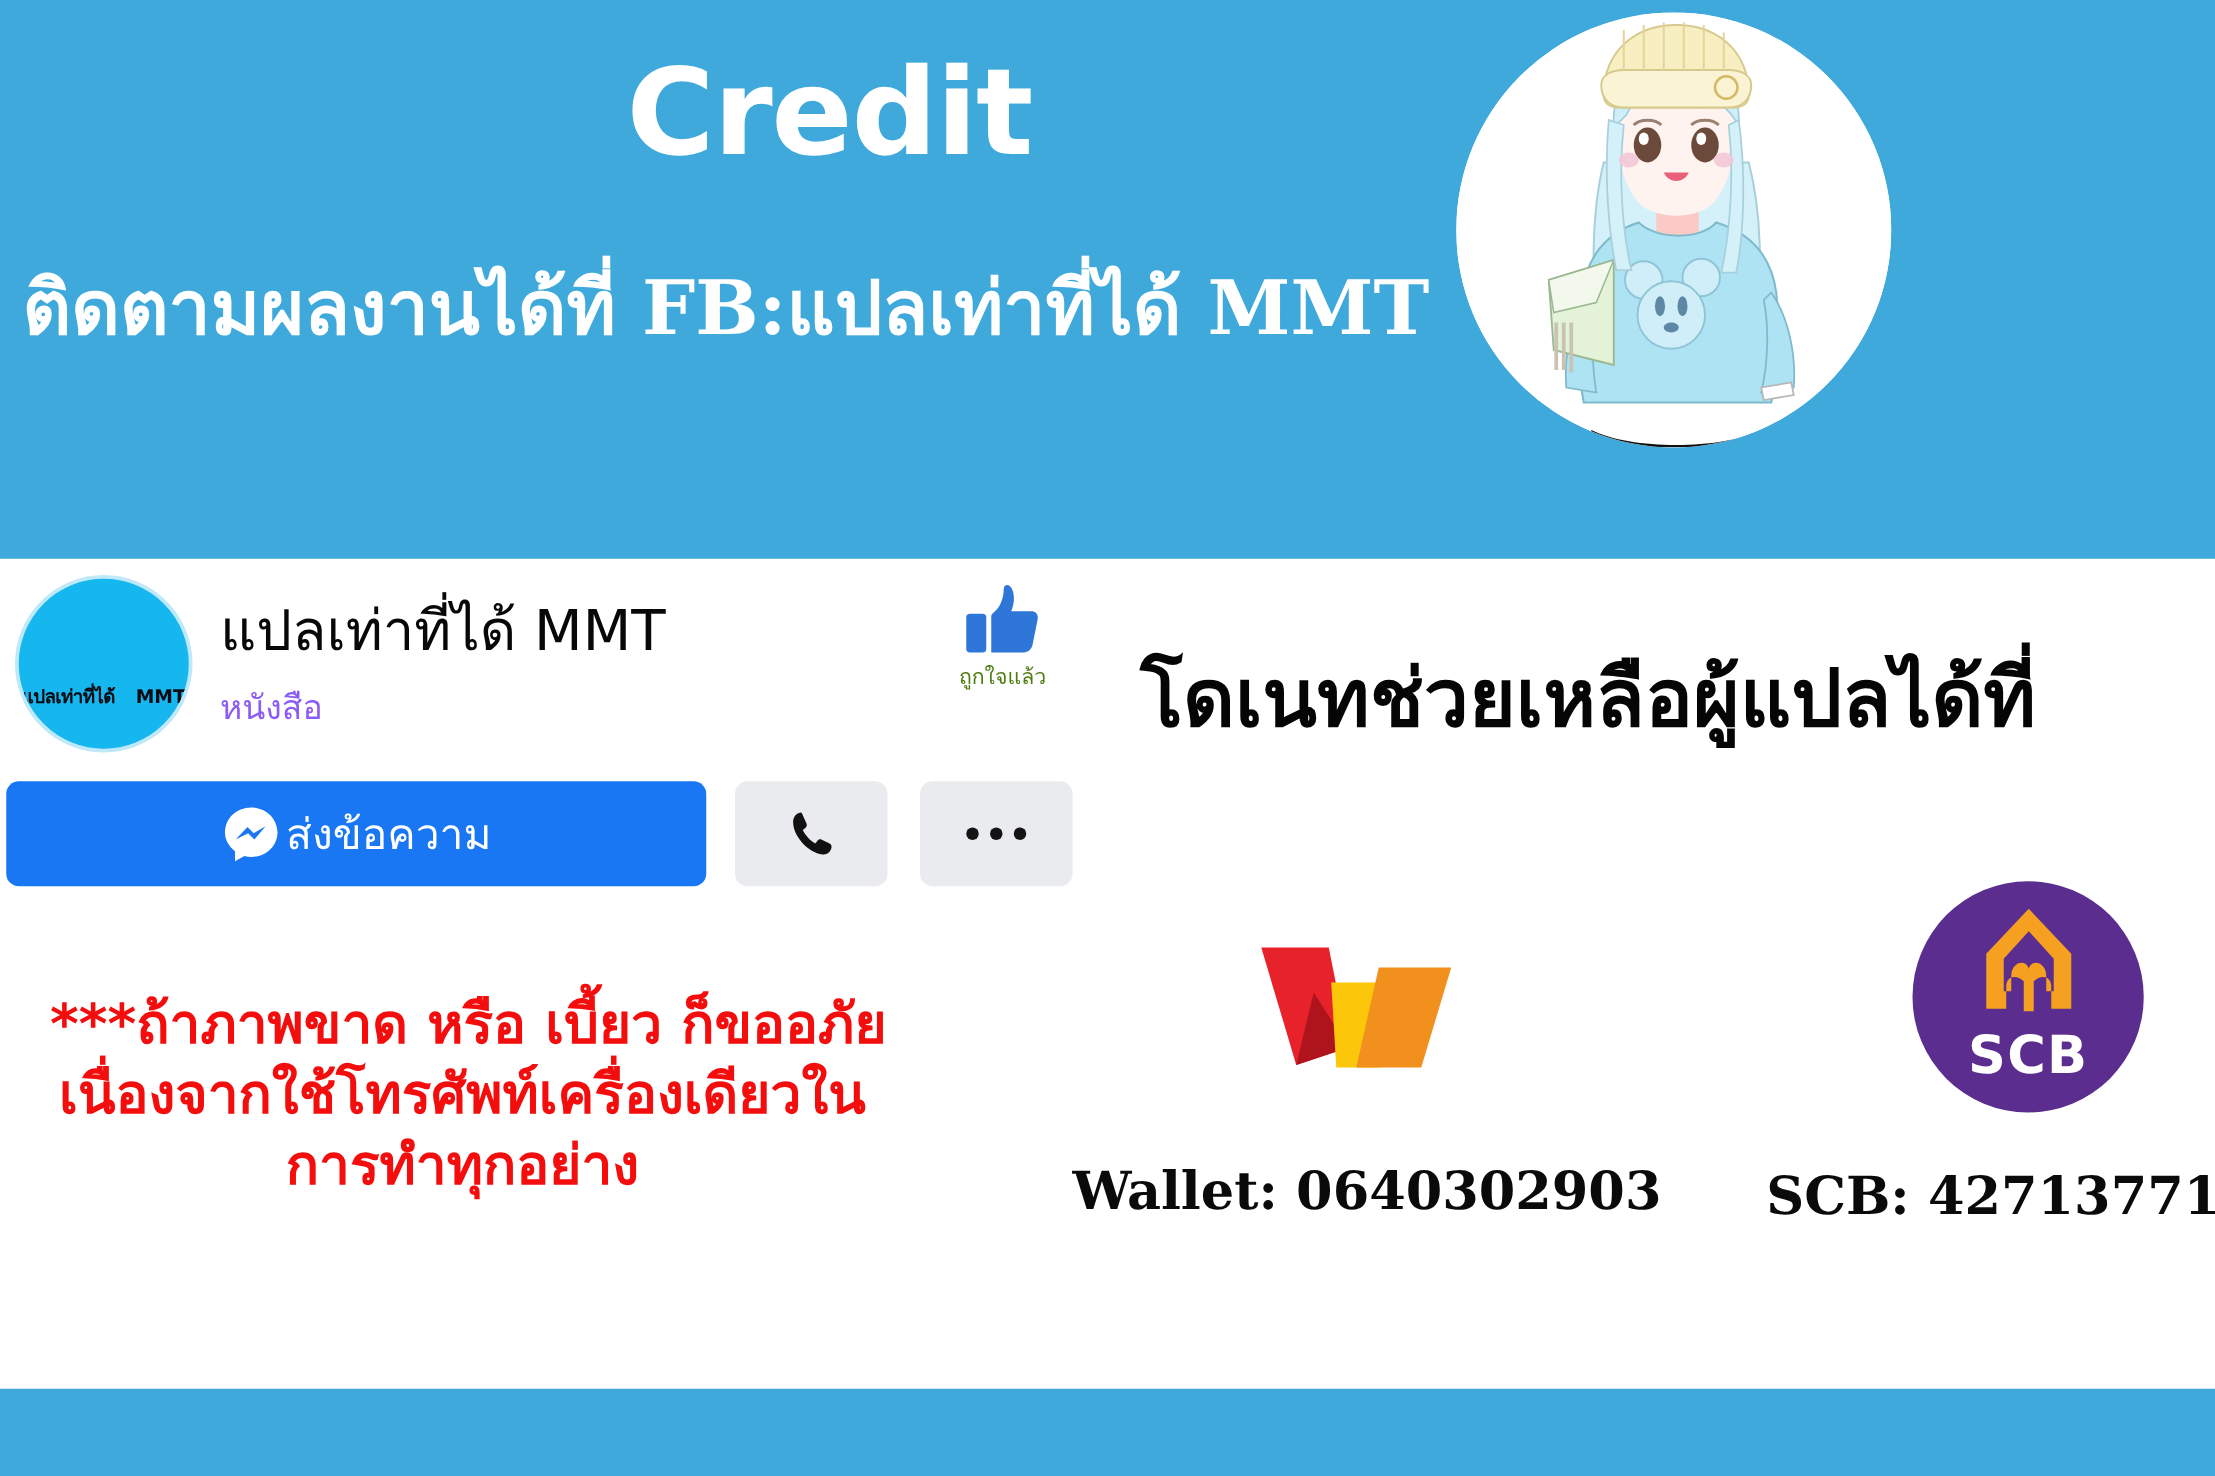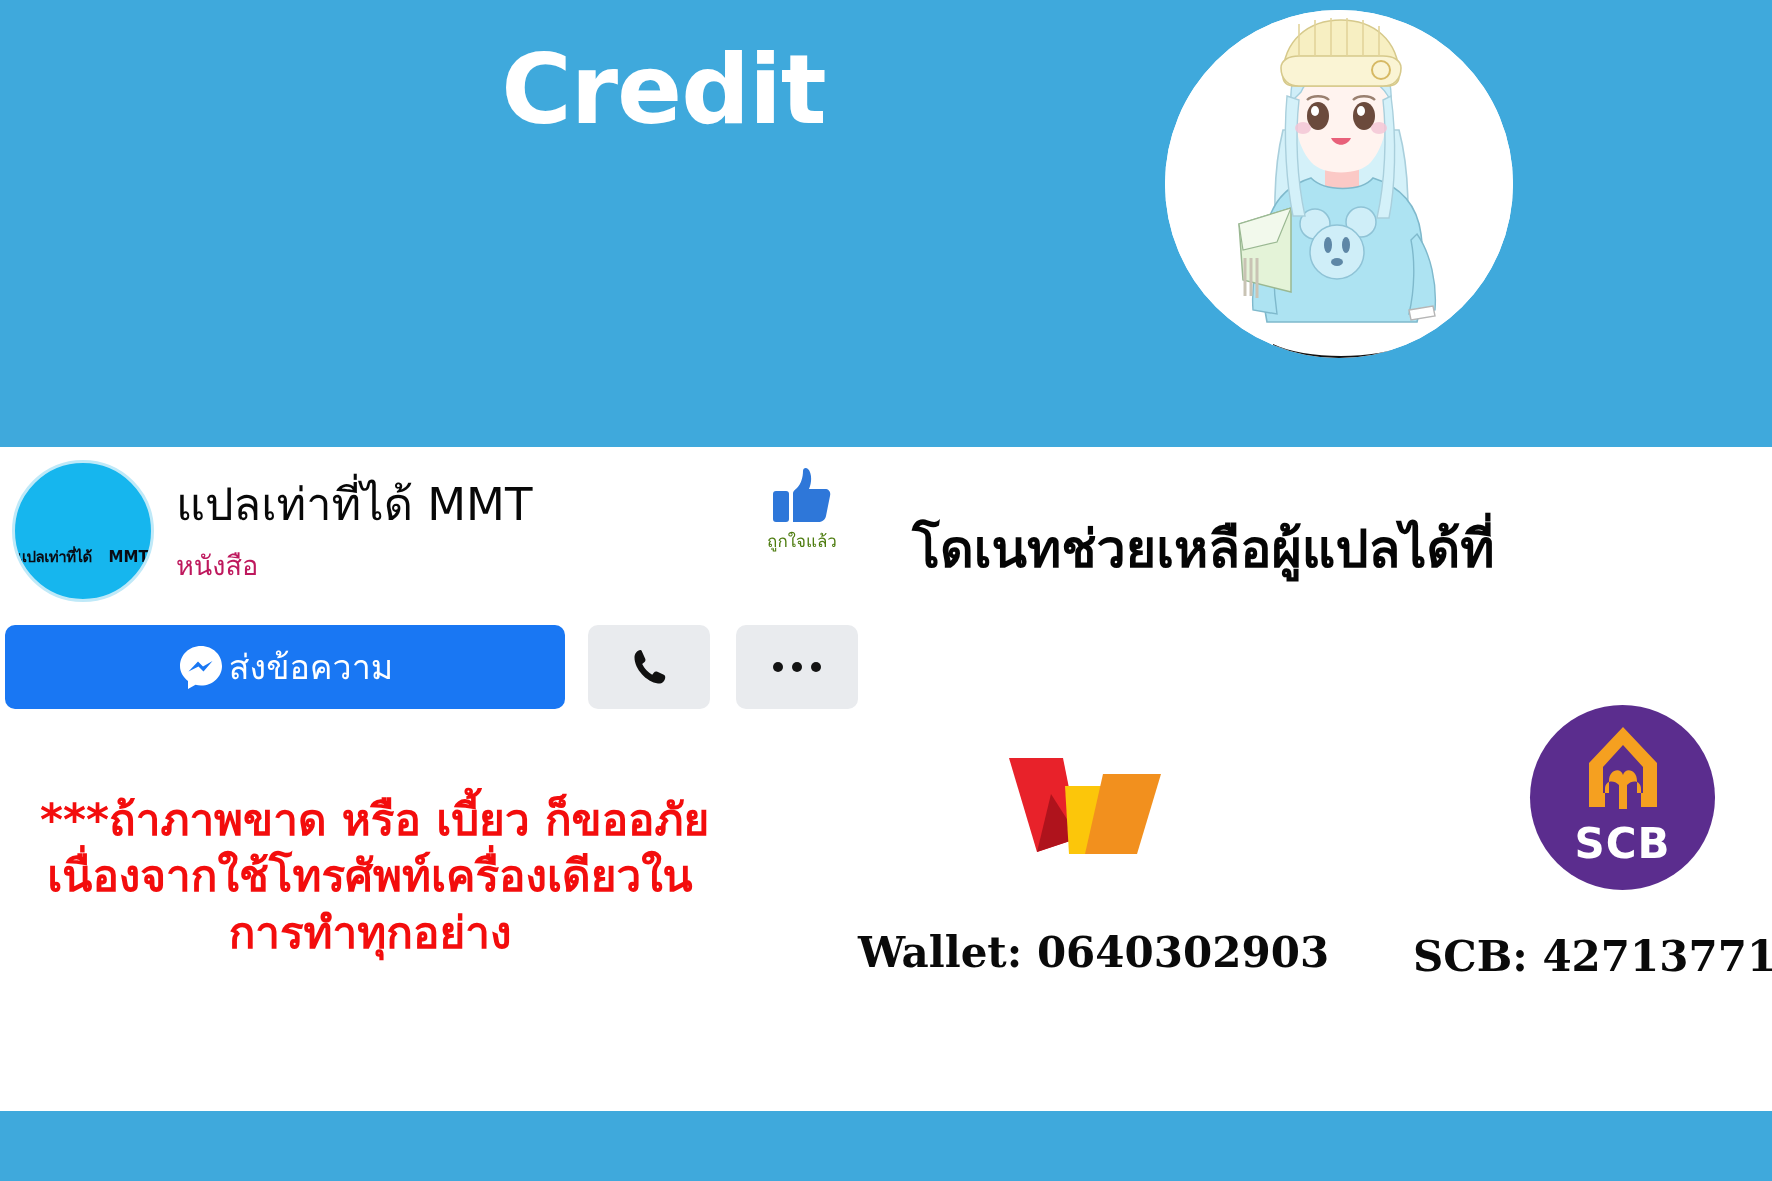--- a/index.html
+++ b/index.html
@@ -106,21 +106,21 @@
     font-size: 45px;
     color: #080808;
     white-space: nowrap;
     line-height: 1.1;
   }
   .page-category {
     position: absolute;
     left: 176px; top: 97px;
     font-family: "DejaVu Sans", sans-serif;
     font-size: 27px;
-    color: #be185d;
+    color: #8b5cf6;
     white-space: nowrap;
   }
 
   
   .liked-block {
     position: absolute;
     left: 742px; top: 20px;
     width: 120px;
     text-align: center;
   }
@@ -132,21 +132,21 @@
     color: #4d7c0f;
     white-space: nowrap;
   }
 
   
   .donate-heading {
     position: absolute;
     left: 912px; top: 507px;
     font-family: "DejaVu Serif", "Liberation Serif", serif;
     font-weight: 700;
-    font-size: 52px;
+    font-size: 64px;
     color: #050505;
     white-space: nowrap;
   }
 
   
   .btn-row {
     position: absolute;
     left: 0; top: 625px;
     width: 880px;
     height: 86px;
@@ -252,20 +252,21 @@
     background: #3FA9DC;
   }
 </style>
 </head>
 <body>
 
 <div id="page">
 
   <div class="banner">
     <div class="banner-title">Credit</div>
+    <div class="banner-line banner-line-1">ติดตามผลงานได้ที่ FB:แปลเท่าที่ได้ MMT</div>
   </div>
 
   <div class="hero-avatar">
     <svg viewBox="0 0 348 348" xmlns="http://www.w3.org/2000/svg">
       <rect width="348" height="348" fill="#ffffff"></rect>
 
       <path d="M118 120 C108 160 108 215 114 250 C120 276 130 288 140 292 L212 292 C224 286 234 272 238 250 C246 214 244 158 234 120 Z" fill="#D4F1F9" stroke="#A9CFDC" stroke-width="1.6"></path>
 
       <path d="M160 150 L160 178 L194 178 L194 150 Z" fill="#FBC9C6"></path>
 

